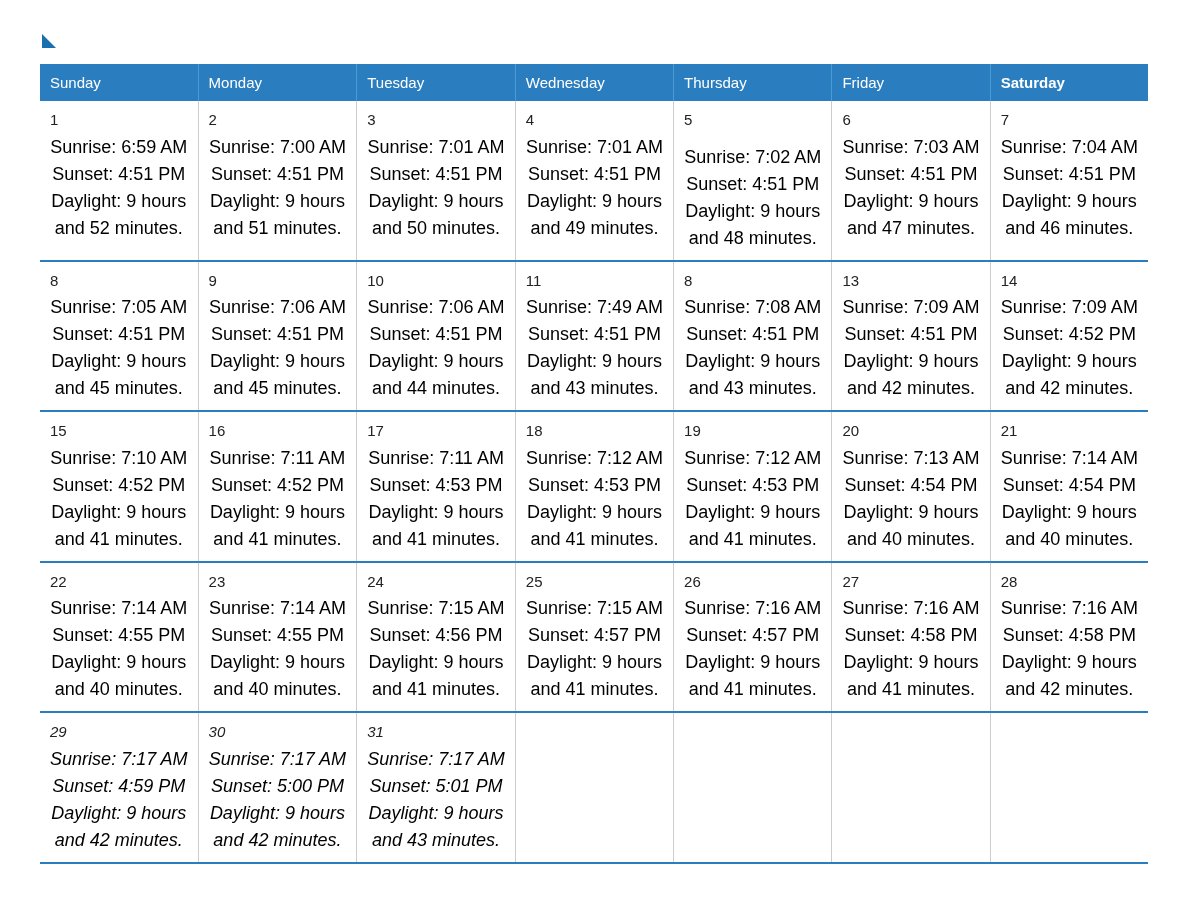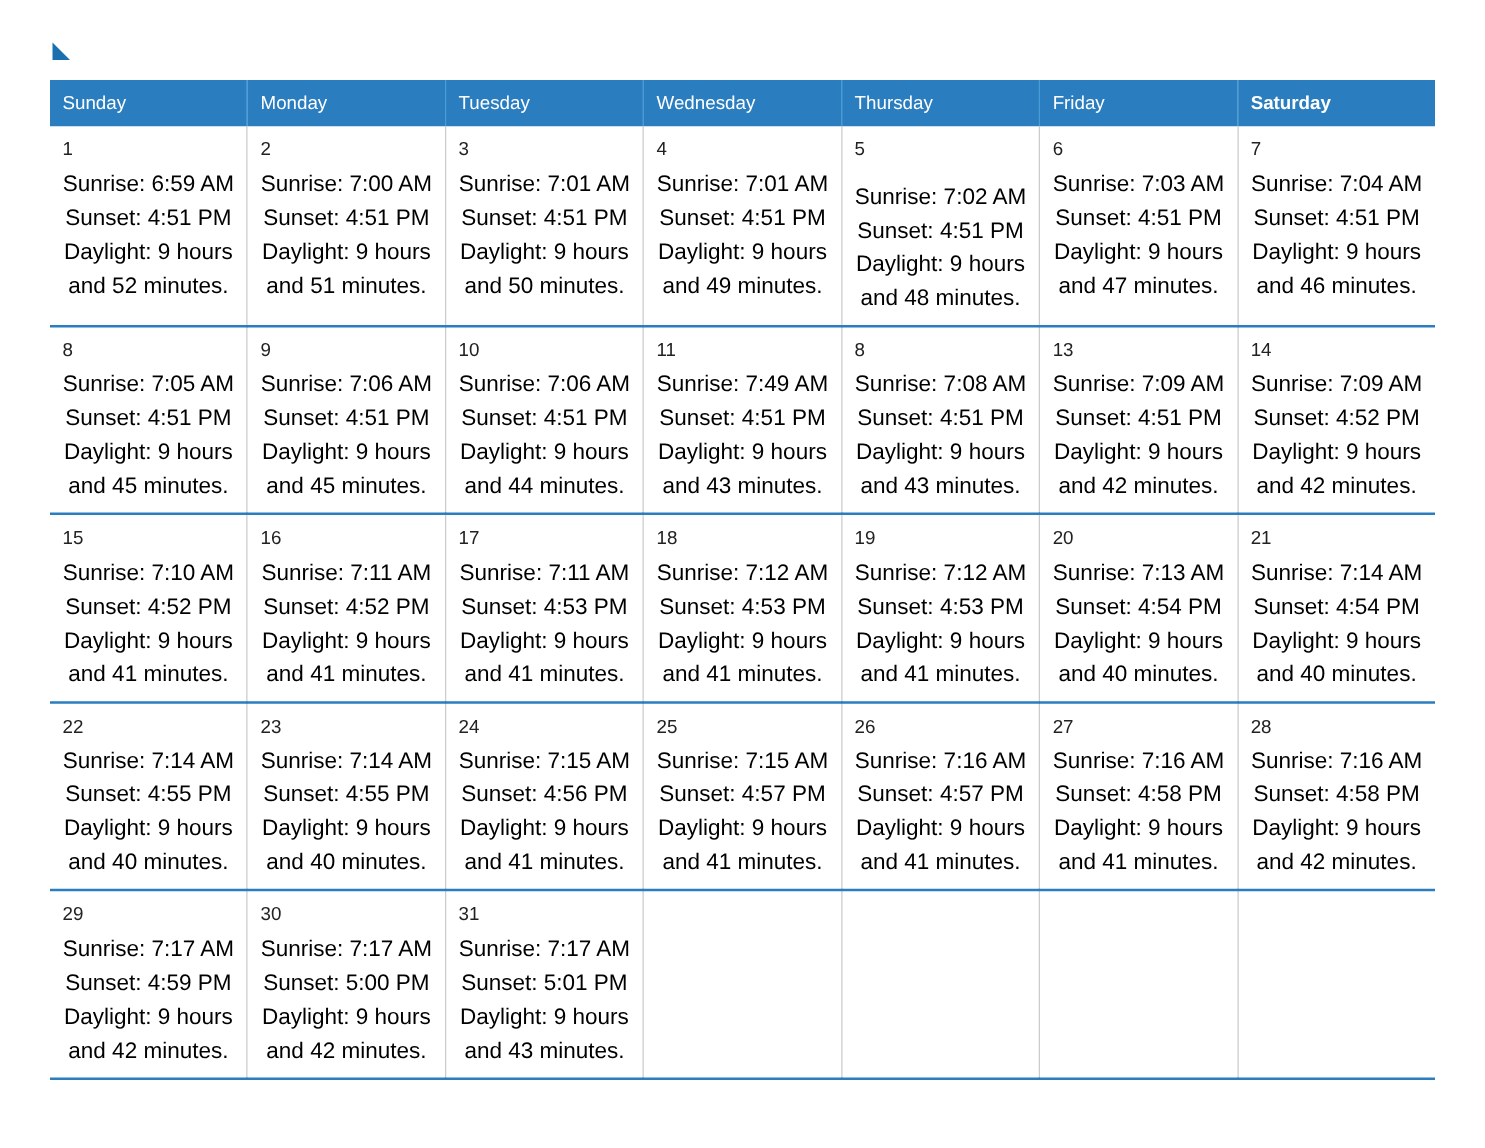--- a/index.html
+++ b/index.html
@@ -102,20 +102,21 @@
       display: block;
       margin-bottom: 2px;
     }
     .day-info {
       font-size: 18px;
       color: #000000;
       text-align: center;
     }
     tbody tr:last-child {
       border-bottom: 2px solid #2a7dbf;
+      font-style: italic;
     }
   </style>
 </head>
 <body>
 
 <div class="header">
   <div class="logo">
     <div class="logo-text">
       <span class="logo-general"></span>
       <div class="logo-arrow"></div>

